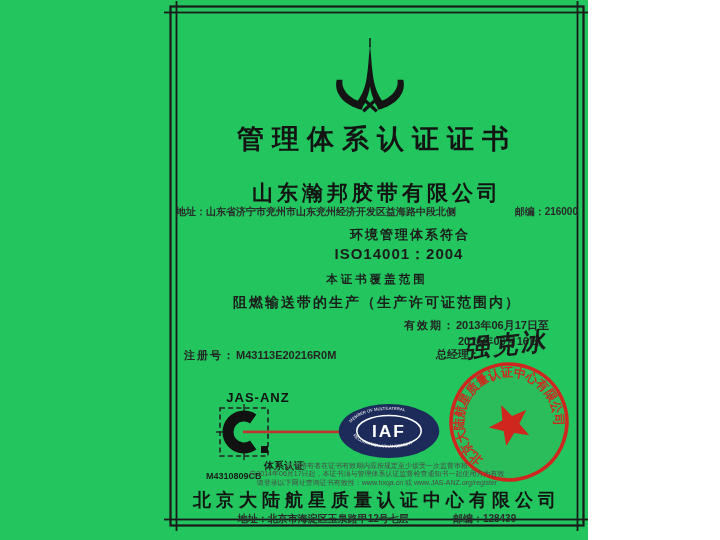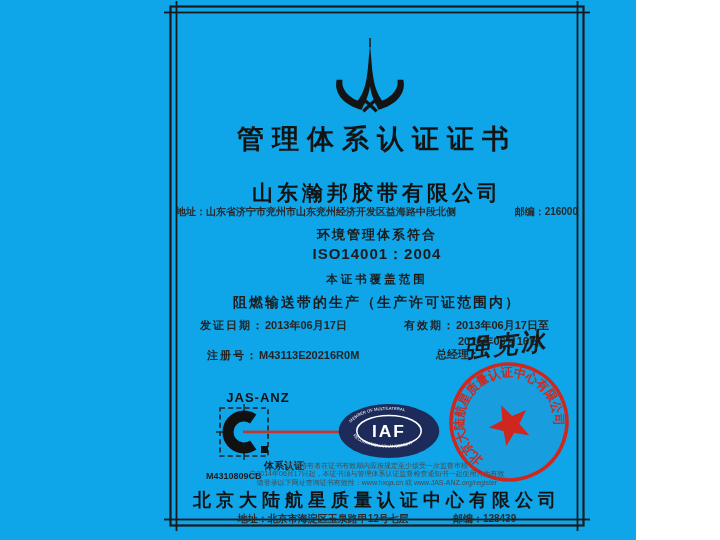--- a/index.html
+++ b/index.html
@@ -1,36 +1,36 @@
 <!DOCTYPE html>
 <html><head>
 <meta charset="utf-8">
 <style>
   html,body{margin:0;padding:0;background:#ffffff;}
-  .stage{position:relative;width:636px;height:540px;background:#0ea5e9;overflow:hidden;
+  .stage{position:relative;width:588px;height:540px;background:#22c55e;overflow:hidden;
          font-family:"Liberation Sans","DejaVu Sans",sans-serif;color:#1c1c1c;}
   .abs{position:absolute;}
   .ctr{left:170px;width:414px;text-align:center;}
   .crease{left:648px;top:260px;width:10px;height:280px;
           background:linear-gradient(90deg,rgba(0,0,0,0) 0%,rgba(0,0,0,0.05) 45%,rgba(0,0,0,0) 100%);}
   .title{top:121px;font-size:27px;font-weight:bold;letter-spacing:8px;color:#131313;}
   .certify{top:161px;font-size:10px;font-weight:bold;letter-spacing:2px;color:#2a2a2a;}
   .company{top:179px;font-size:21px;font-weight:bold;letter-spacing:4px;color:#131313;}
   .addr-row{top:205px;left:176px;width:402px;display:flex;justify-content:space-between;
             font-size:10px;font-weight:bold;color:#2a2a2a;}
-  .statement{top:226px;font-size:13px;font-weight:bold;letter-spacing:2px;}
-  .standard{top:245px;font-size:15px;font-weight:bold;letter-spacing:1px;}
+  .statement{top:226px;font-size:13px;font-weight:bold;letter-spacing:2px;padding-left:33px;}
+  .standard{top:245px;font-size:15px;font-weight:bold;letter-spacing:1px;padding-left:22px;}
   .scope-label{top:272px;font-size:11.5px;font-weight:bold;letter-spacing:3px;}
   .scope{top:294px;font-size:14px;font-weight:bold;letter-spacing:2px;}
   .fld{font-size:11px;font-weight:bold;color:#242424;}
   .fld .lab{letter-spacing:2px;}
   .issue{top:318px;left:200px;}
   .valid1{top:318px;left:404px;}
   .valid2{top:334px;left:458px;}
-  .reg{top:348px;left:207px;}
+  .reg{top:348px;left:184px;}
   .gm{top:347px;left:436px;}
   .sig{top:328px;left:466px;font-size:25px;font-weight:bold;letter-spacing:3px;color:#1a1a1a;
        transform:rotate(-6deg) skewX(-12deg);}
   .jas-label{top:390px;left:212px;width:92px;text-align:center;font-size:13px;font-weight:bold;
              letter-spacing:1px;color:#111;}
   .jas-cap{top:459px;left:212px;width:92px;text-align:right;font-size:10px;font-weight:bold;}
   .jas-num{top:471px;left:206px;width:104px;text-align:left;font-size:9px;font-weight:bold;}
   .fineprint{top:462px;font-size:7px;line-height:8.4px;color:#4a4a4a;}
   .issuer{top:488px;font-size:18px;font-weight:bold;letter-spacing:5px;color:#131313;}
   .issuer-addr{top:512px;left:170px;width:414px;display:flex;justify-content:center;gap:44px;
@@ -81,21 +81,20 @@
   <div class="abs addr-row">
     <span><span>地址：</span><span>山东省济宁市兖州市山东兖州经济开发区益海路中段北侧</span></span>
     <span><span>邮编：</span><span>216000</span></span>
   </div>
 
   <div class="abs ctr statement">环境管理体系符合</div>
   <div class="abs ctr standard">ISO14001：2004</div>
   <div class="abs ctr scope-label">本证书覆盖范围</div>
   <div class="abs ctr scope">阻燃输送带的生产（生产许可证范围内）</div>
 
-  <div class="abs fld issue"><span class="lab">发证日期：</span><span>2013年06月17日</span></div>
   <div class="abs fld valid1"><span class="lab">有效期：</span><span>2013年06月17日至</span></div>
   <div class="abs fld valid2">2016年06月16日</div>
   <div class="abs fld reg"><span class="lab">注册号：</span><span>M43113E20216R0M</span></div>
   <div class="abs fld gm">总经理：</div>
   <div class="abs sig">强克冰</div>
 
   <div class="abs jas-label">JAS-ANZ</div>
   <svg class="abs" style="left:216px;top:404px" width="150" height="56" viewBox="0 0 150 56">
     <rect x="4" y="4" width="48" height="48" fill="none" stroke="#222" stroke-width="1.6" stroke-dasharray="5,3.2"></rect>
     <line x1="28" y1="0" x2="28" y2="7" stroke="#222" stroke-width="1.4"></line>

